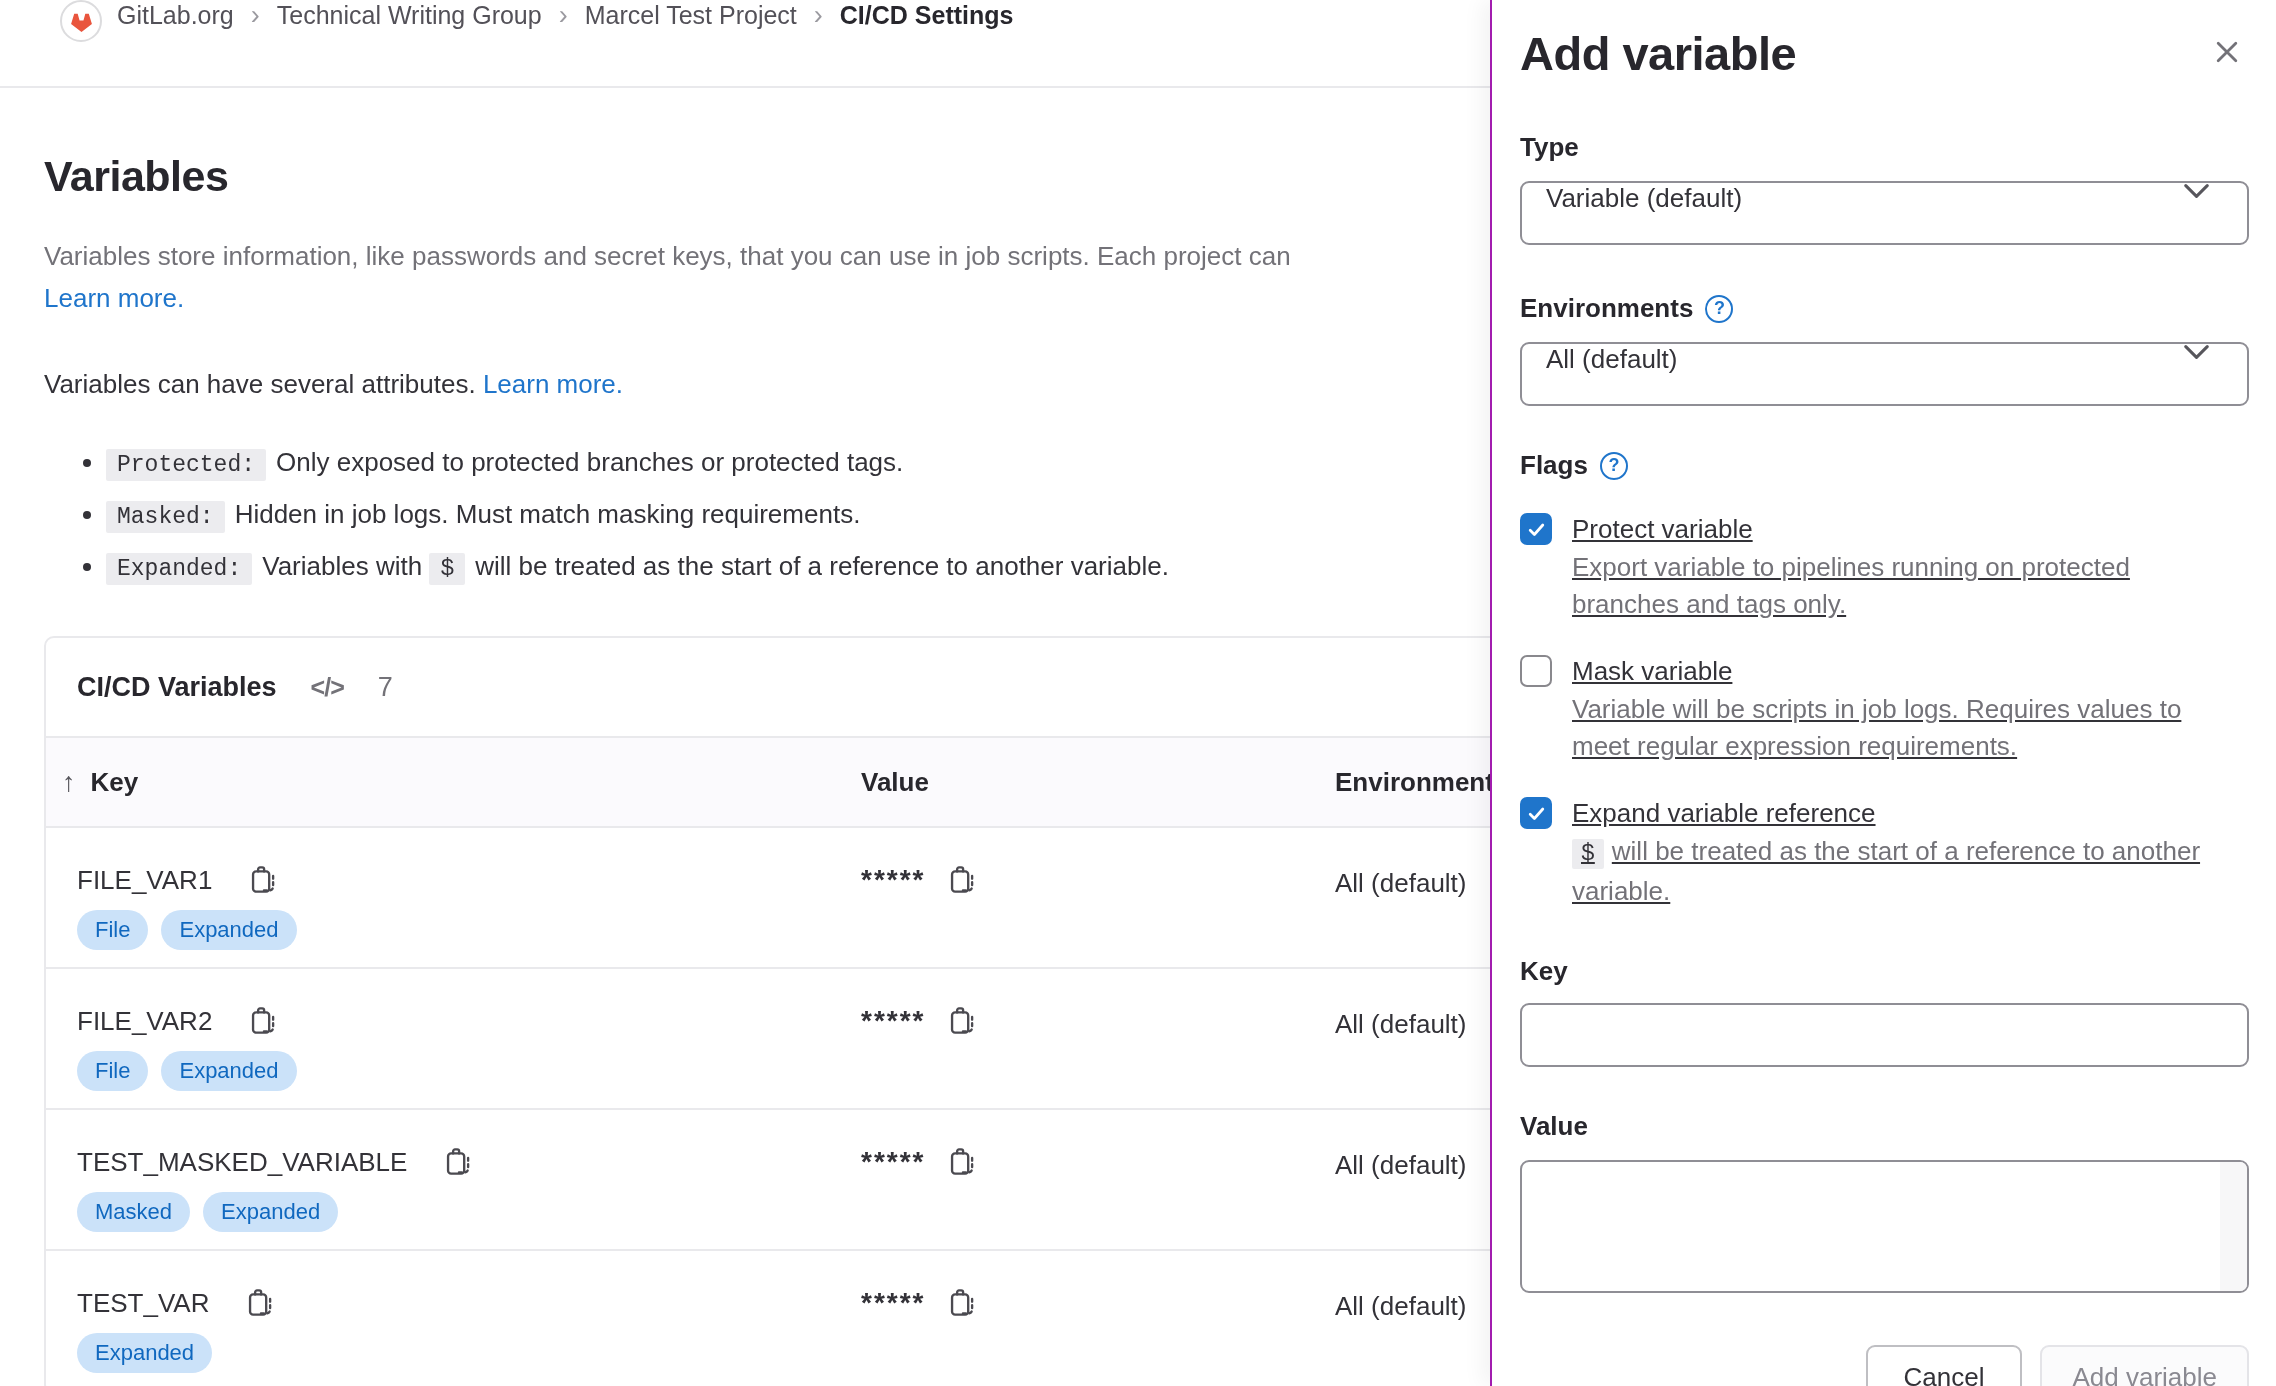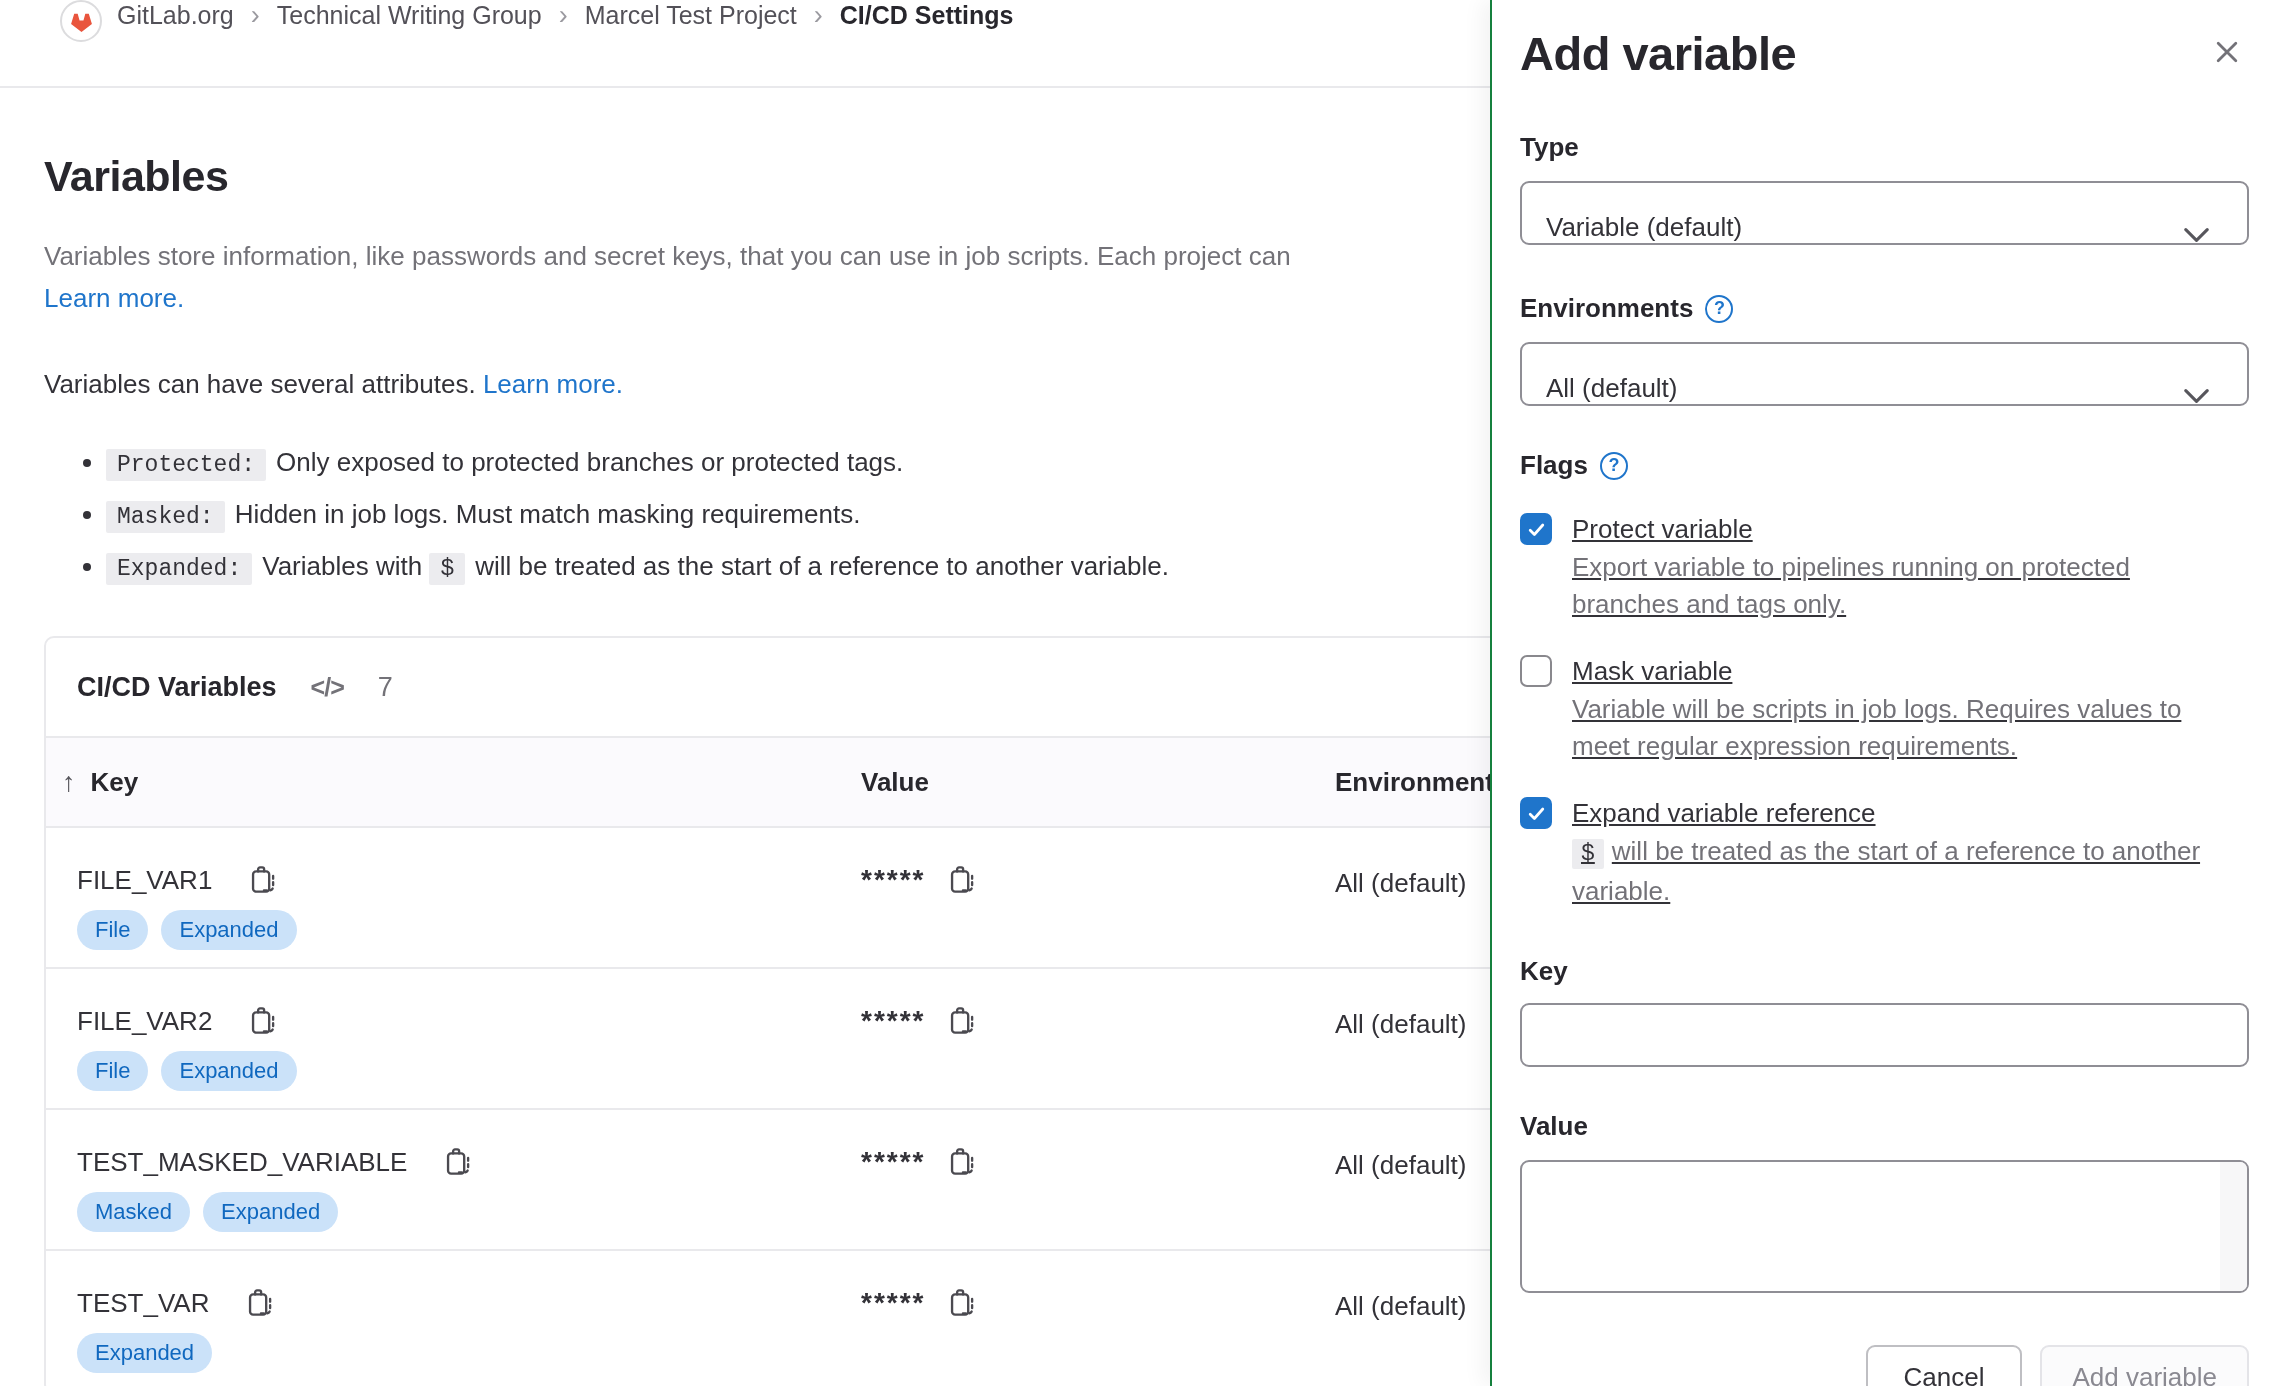--- a/index.html
+++ b/index.html
@@ -47,36 +47,36 @@
   .copy-btn{background:none;border:none;padding:0;cursor:pointer;display:flex;align-items:center;}
   .badges{position:absolute;left:31px;top:82px;display:flex;gap:13px;}
   .badge{background:#cbe2f9;color:#1068bf;font-size:22px;line-height:40px;padding:0 18px;
     border-radius:21px;white-space:nowrap;}
   .value-cell{position:absolute;left:815px;top:36px;display:flex;align-items:center;gap:22px;}
   .asterisks{font-size:28px;font-weight:bold;color:#333238;letter-spacing:2px;}
   .env-cell{position:absolute;left:1289px;top:40px;font-size:26px;color:#333238;white-space:nowrap;}
 
   
   .drawer{position:fixed;top:0;right:0;width:786px;height:1386px;background:#fff;z-index:10;
-    border-left:2px solid #15803d;box-shadow:-8px 0 20px rgba(0,0,0,.05);
+    border-left:2px solid #a21caf;box-shadow:-8px 0 20px rgba(0,0,0,.05);
     padding:0 27px 0 28px;}
   .drawer-header{display:flex;align-items:center;justify-content:space-between;height:100px;padding-top:6px;}
   .drawer-title{font-size:47px;font-weight:bold;color:#28272d;margin:0;letter-spacing:-.5px;}
   .close-btn{background:none;border:none;padding:6px;cursor:pointer;}
   .field-label{font-size:26px;font-weight:bold;color:#28272d;display:flex;align-items:center;gap:12px;}
   .lbl-type{margin-top:32px;}
   .lbl-env{margin-top:48px;}
   .lbl-flags{margin-top:44px;}
   .lbl-key{margin-top:46px;}
   .lbl-value{margin-top:44px;}
   .help-icon{width:28px;height:28px;border-radius:50%;border:2.5px solid #1f75cb;color:#1f75cb;
     font-size:18px;font-weight:bold;display:inline-flex;align-items:center;justify-content:center;
     cursor:pointer;flex:none;}
   .select-box{margin-top:18px;height:64px;border:2px solid #8f8e95;border-radius:9px;background:#fff;
-    display:flex;align-items:flex-end;justify-content:space-between;padding:0 38px 0 24px;cursor:pointer;}
+    display:flex;align-items:flex-start;justify-content:space-between;padding:0 38px 0 24px;cursor:pointer;}
   .select-value{font-size:26px;color:#333238;}
   .check-row{display:flex;gap:20px;margin-top:30px;text-decoration:underline;}
   .checkbox{width:32px;height:32px;border-radius:7px;flex:none;margin-top:2px;
     display:flex;align-items:center;justify-content:center;cursor:pointer;}
   .checkbox.checked{background:#1f75cb;}
   .checkbox.unchecked{background:#fff;border:2px solid #89888d;}
   .check-label{font-size:26px;color:#333238;line-height:36px;}
   .check-desc{font-size:26px;color:#737278;line-height:37px;max-width:655px;margin-top:2px;}
   .text-input{margin-top:16px;width:100%;height:64px;border:2px solid #8f8e95;border-radius:9px;
     font-size:26px;padding:0 22px;font-family:inherit;color:#333238;outline:none;background:#fff;}

